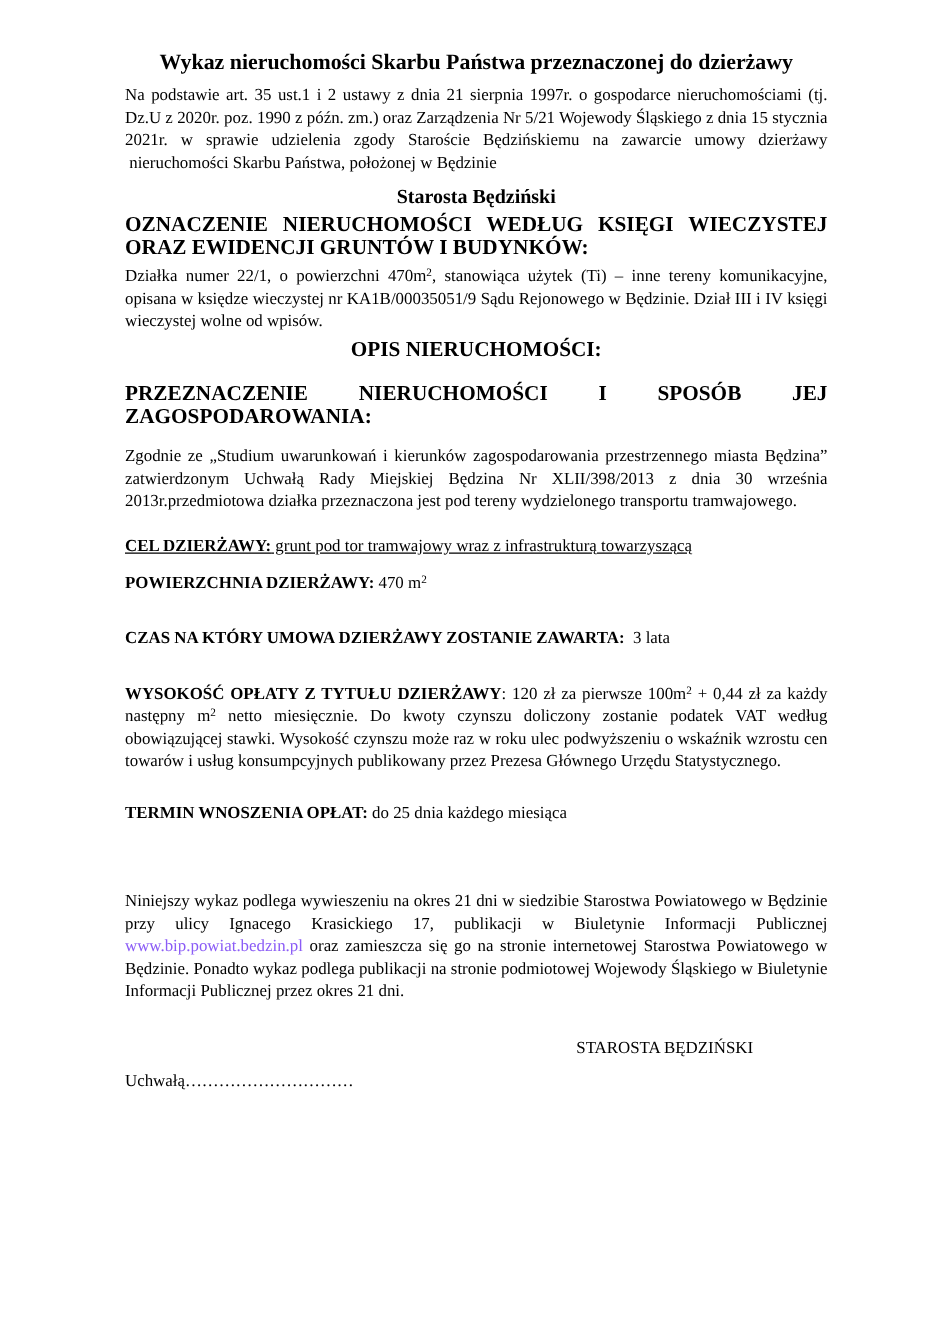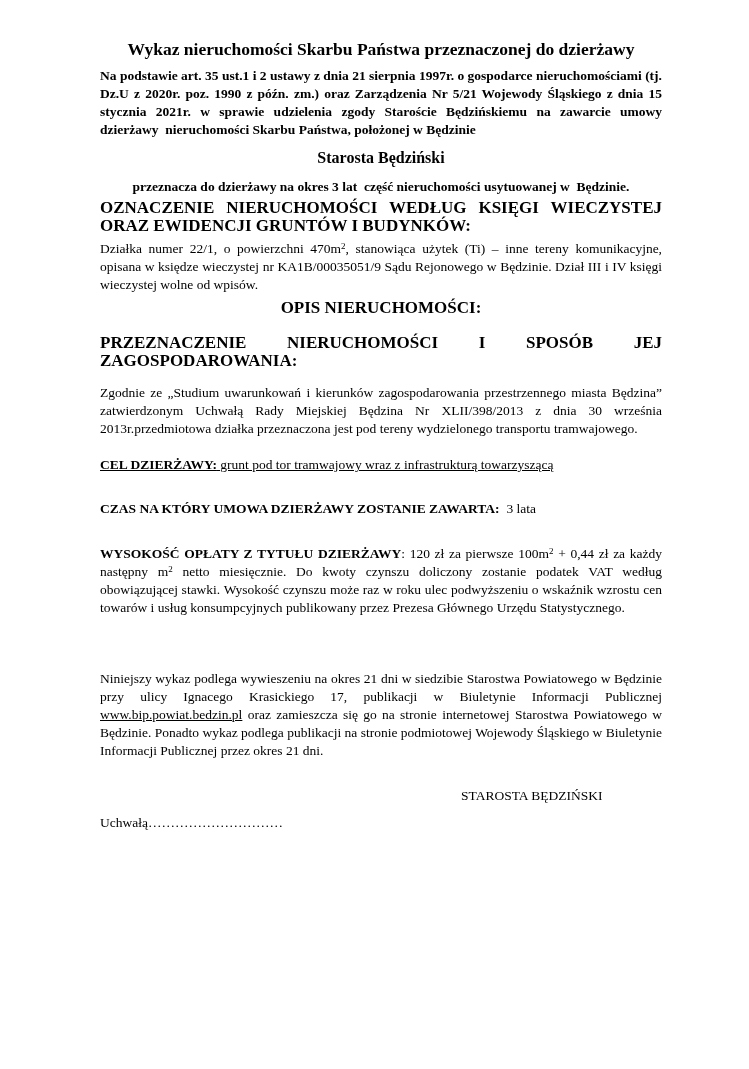--- a/index.html
+++ b/index.html
@@ -22,21 +22,21 @@
   }
   .title {
     font-size: 17.5px;
     line-height: 22px;
     font-weight: bold;
     text-align: center;
     margin: 0;
   }
   p, h2, h3 { margin: 0; }
   .just { text-align: justify; }
-  .intro { margin-top: 7px; font-weight: bold; }
+  .intro { margin-top: 7px; }
   .authority {
     font-size: 16px;
     line-height: 20px;
     font-weight: bold;
     text-align: center;
     margin-top: 9px;
   }
   .decision {
     font-weight: bold;
     text-align: center;
@@ -58,22 +58,21 @@
   .p-fee { margin-top: 27px; }
   .row-deadline { margin-top: 23px; }
   .p-publication { margin-top: 53px; }
   .label { font-weight: bold; }
   sup.sp {
     font-size: 9px;
     line-height: 0;
     vertical-align: 4px;
   }
   a.doc-link {
-    color: #000000;
-    text-decoration: underline;
+    color: #8b5cf6;
     cursor: pointer;
   }
   .signature {
     margin-top: 28px;
     margin-left: 361px;
   }
   .signature div { line-height: 16px; }
   .signature .sig-name { margin-top: 9px; }
   .posted { margin-top: 8px; }
   .removed { margin-top: 10px; }
@@ -82,37 +81,38 @@
 <body>
 
 <div class="page">
 
   <h1 class="title">Wykaz nieruchomości Skarbu Państwa przeznaczonej do dzierżawy</h1>
 
   <p class="just intro">Na podstawie art. 35 ust.1 i 2 ustawy z dnia 21 sierpnia 1997r. o gospodarce nieruchomościami (tj. Dz.U z 2020r. poz. 1990 z późn. zm.) oraz Zarządzenia Nr 5/21 Wojewody Śląskiego z dnia 15 stycznia 2021r. w sprawie udzielenia zgody Staroście Będzińskiemu na zawarcie umowy dzierżawy &nbsp;nieruchomości Skarbu Państwa, położonej w Będzinie</p>
 
   <h2 class="authority">Starosta Będziński</h2>
 
-  <p class="decision">przeznacza do dzierżawy na okres 3 lat &nbsp;część nieruchomości usytuowanej w &nbsp;Będzinie.</p>
 
   <h3 class="sect-heading just h-designation">OZNACZENIE NIERUCHOMOŚCI WEDŁUG KSIĘGI WIECZYSTEJ ORAZ EWIDENCJI GRUNTÓW I BUDYNKÓW:</h3>
   <p class="just p-designation"><span>Działka numer 22/1, o powierzchni 470m</span><sup class="sp">2</sup><span>, stanowiąca użytek (Ti) – inne tereny komunikacyjne, opisana w księdze wieczystej nr KA1B/00035051/9 Sądu Rejonowego w Będzinie. Dział III i IV księgi wieczystej wolne od wpisów.</span></p>
 
   <h3 class="sect-heading h-description">OPIS NIERUCHOMOŚCI:</h3>
 
   <h3 class="sect-heading just h-purpose">PRZEZNACZENIE NIERUCHOMOŚCI I SPOSÓB JEJ ZAGOSPODAROWANIA:</h3>
   <p class="just p-purpose">Zgodnie ze „Studium uwarunkowań i kierunków zagospodarowania przestrzennego miasta Będzina” zatwierdzonym Uchwałą Rady Miejskiej Będzina Nr XLII/398/2013 z dnia 30 września 2013r.przedmiotowa działka przeznaczona jest pod tereny wydzielonego transportu tramwajowego.</p>
 
   <p class="row-goal"><span class="label">CEL DZIERŻAWY:</span><span> grunt pod tor tramwajowy wraz z infrastrukturą towarzyszącą</span></p>
 
+  <p class="row-area"><span class="label">POWIERZCHNIA DZIERŻAWY:</span><span> 470 m</span><sup class="sp">2</sup></p>
 
   <p class="row-term"><span class="label">CZAS NA KTÓRY UMOWA DZIERŻAWY ZOSTANIE ZAWARTA:</span><span> &nbsp;3 lata</span></p>
 
   <p class="just p-fee"><span class="label">WYSOKOŚĆ OPŁATY Z TYTUŁU DZIERŻAWY</span><span>: 120 zł za pierwsze 100m</span><sup class="sp">2</sup><span> + 0,44 zł za każdy następny m</span><sup class="sp">2</sup><span> netto miesięcznie. Do kwoty czynszu doliczony zostanie podatek VAT według obowiązującej stawki. Wysokość czynszu może raz w roku ulec podwyższeniu o wskaźnik wzrostu cen towarów i usług konsumpcyjnych publikowany przez Prezesa Głównego Urzędu Statystycznego.</span></p>
 
+  <p class="row-deadline"><span class="label">TERMIN WNOSZENIA OPŁAT:</span><span> do 25 dnia każdego miesiąca</span></p>
 
   <p class="just p-publication"><span>Niniejszy wykaz podlega wywieszeniu na okres 21 dni w siedzibie Starostwa Powiatowego w Będzinie przy ulicy Ignacego Krasickiego 17, publikacji w Biuletynie Informacji Publicznej </span><a class="doc-link">www.bip.powiat.bedzin.pl</a><span> oraz zamieszcza się go na stronie internetowej Starostwa Powiatowego w Będzinie. Ponadto wykaz podlega publikacji na stronie podmiotowej Wojewody Śląskiego w Biuletynie Informacji Publicznej przez okres 21 dni.</span></p>
 
   <div class="signature">
     <div class="sig-role">STAROSTA BĘDZIŃSKI</div>
   </div>
 
 
   <p class="removed">Uchwałą…………………………</p>
 

